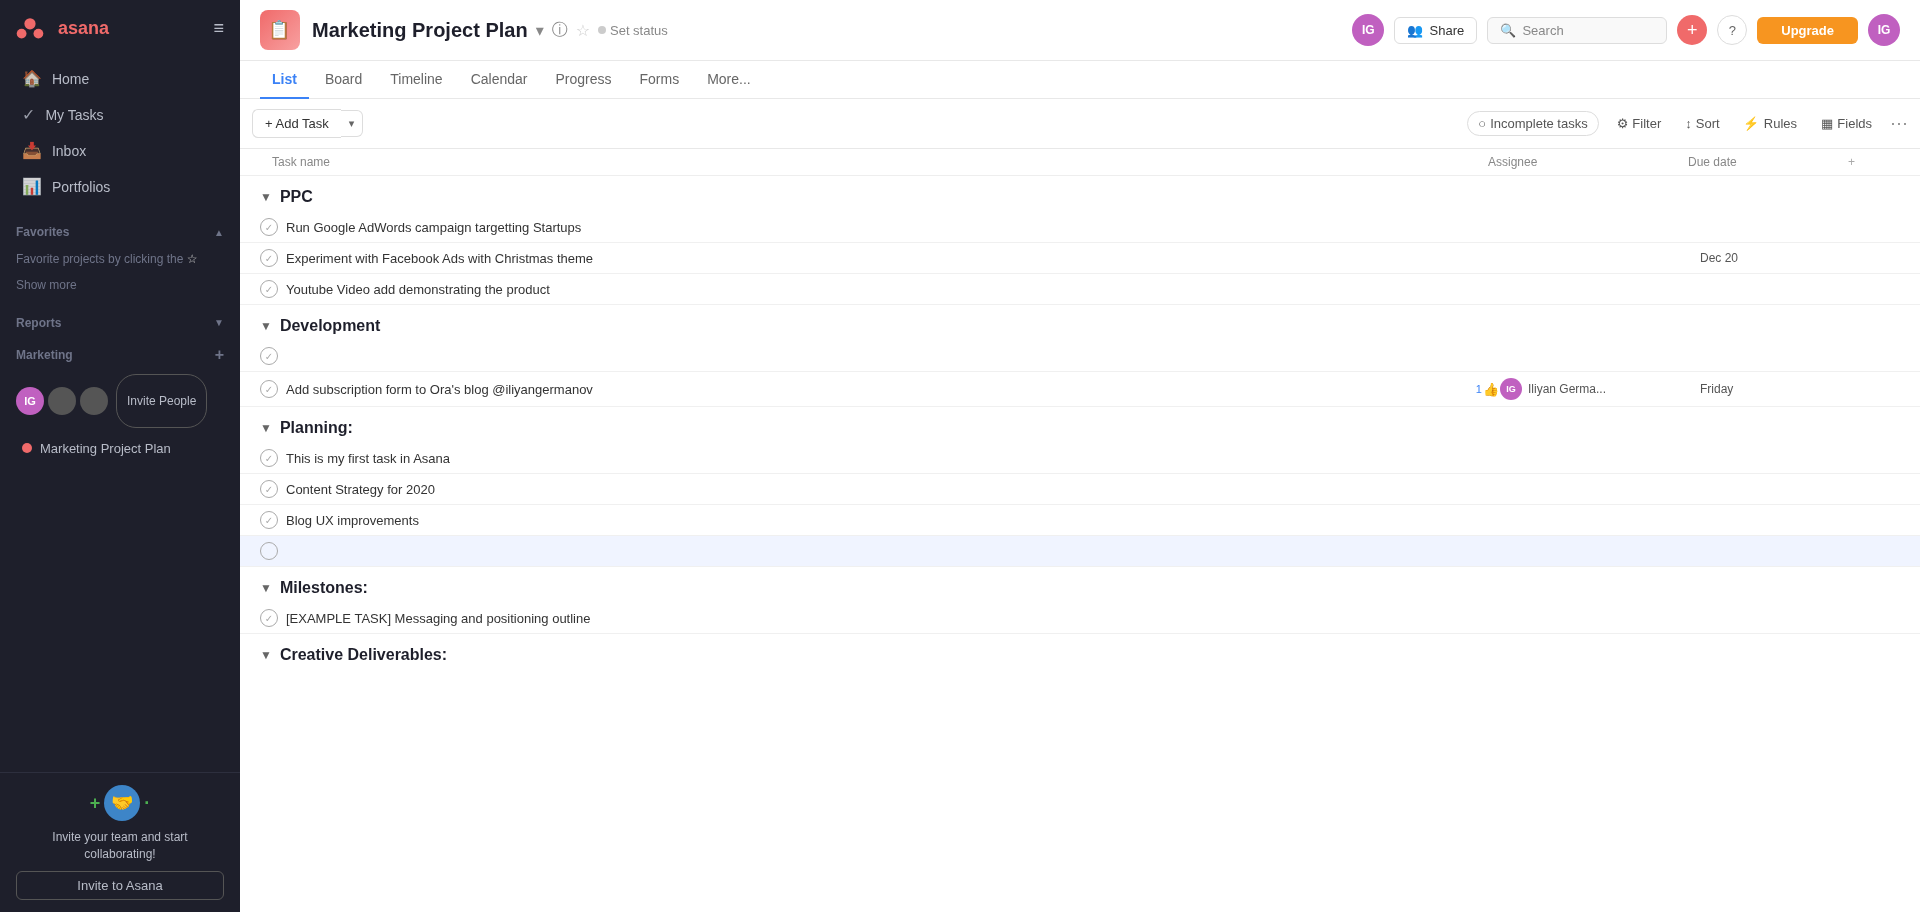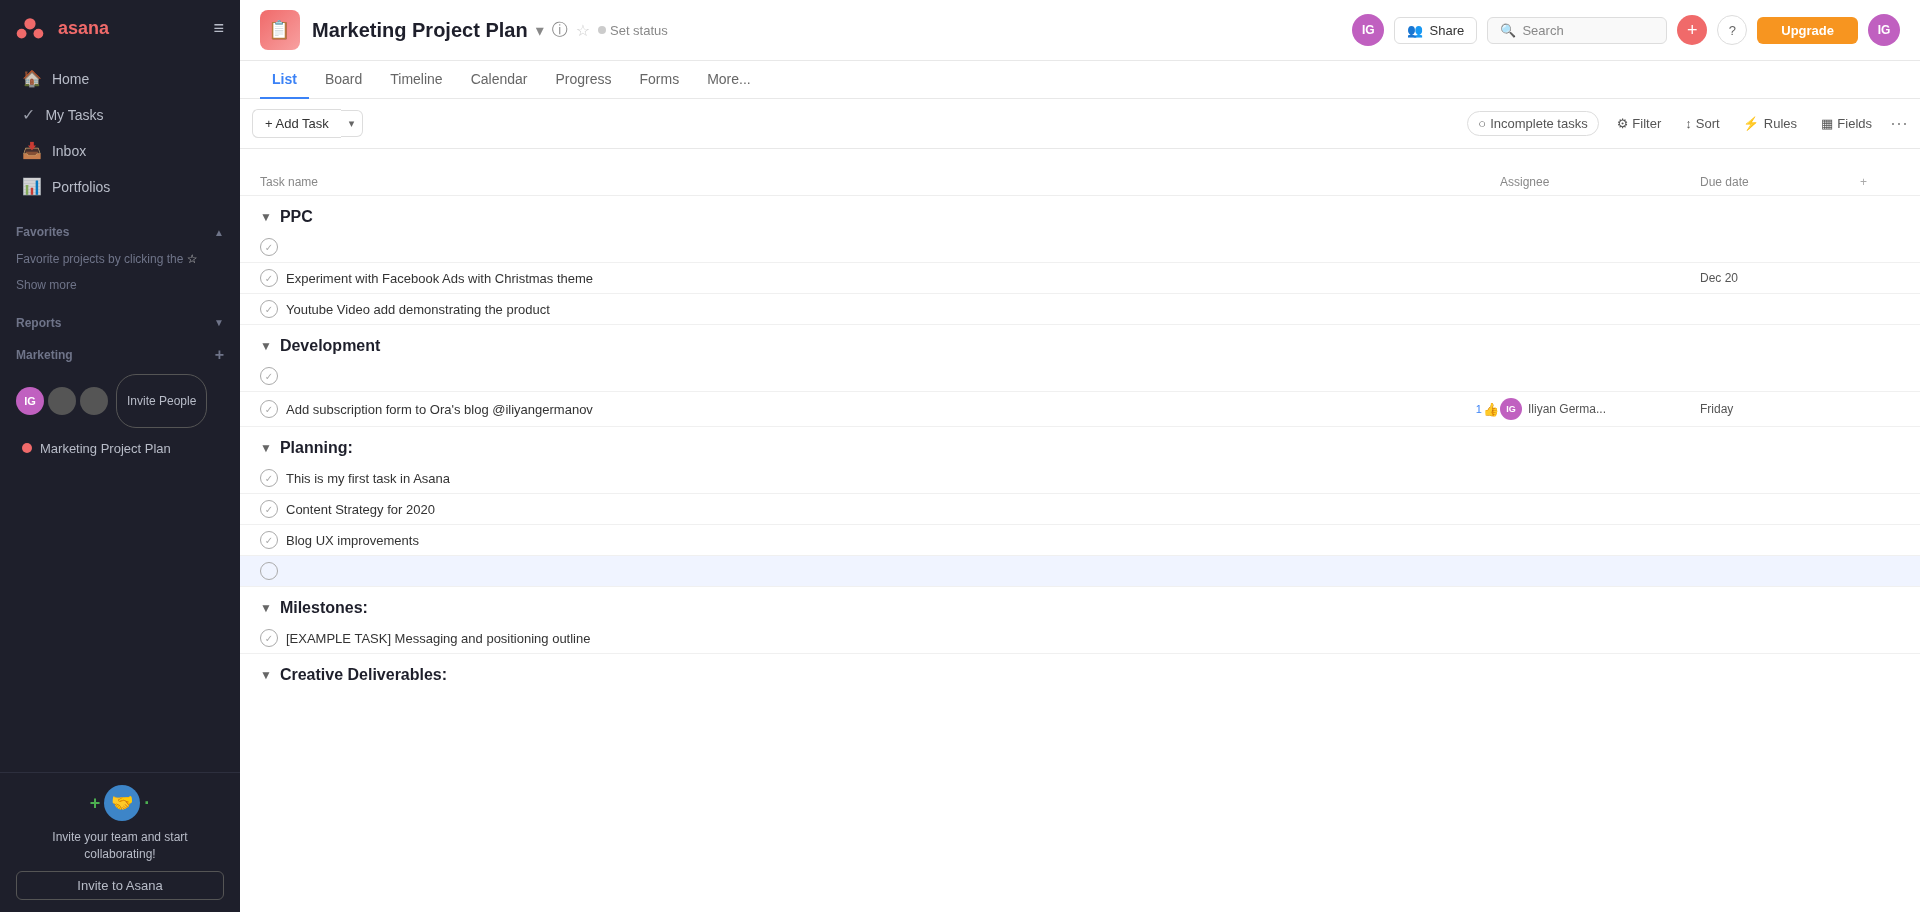--- a/index.html
+++ b/index.html
@@ -412,29 +412,28 @@
 
     
     .task-list-area {
       flex: 1;
       overflow-y: auto;
       background: #fff;
     }
     .task-list-header {
       display: grid;
       grid-template-columns: 1fr 200px 160px 40px;
-      padding: 6px 20px;
+      padding: 6px 32px;
       font-size: 12px;
       color: #888;
       border-bottom: 1px solid #eee;
       position: sticky;
       top: 0;
       background: #fff;
       z-index: 1;
-      margin-top: 20px;
     }
 
     
     .section-header {
       display: flex;
       align-items: center;
       gap: 8px;
       padding: 12px 20px 6px;
       font-size: 16px;
       font-weight: 700;
@@ -672,20 +671,21 @@
       <span style="color:#aaa; cursor:pointer;">+</span>
     </div>
 
     <div class="section-header">
       <span class="section-chevron">▼</span>
       <span>PPC</span>
     </div>
     <div class="task-row">
       <div class="task-name-cell">
         <div class="task-check checked">✓</div>
+        <span class="task-text">Run Google AdWords campaign targetting Startups</span>
       </div>
       <div class="task-assignee"></div>
       <div class="task-due-date"></div>
     </div>
     <div class="task-row">
       <div class="task-name-cell">
         <div class="task-check checked">✓</div>
         <span class="task-text">Experiment with Facebook Ads with Christmas theme</span>
       </div>
       <div class="task-assignee"></div>

